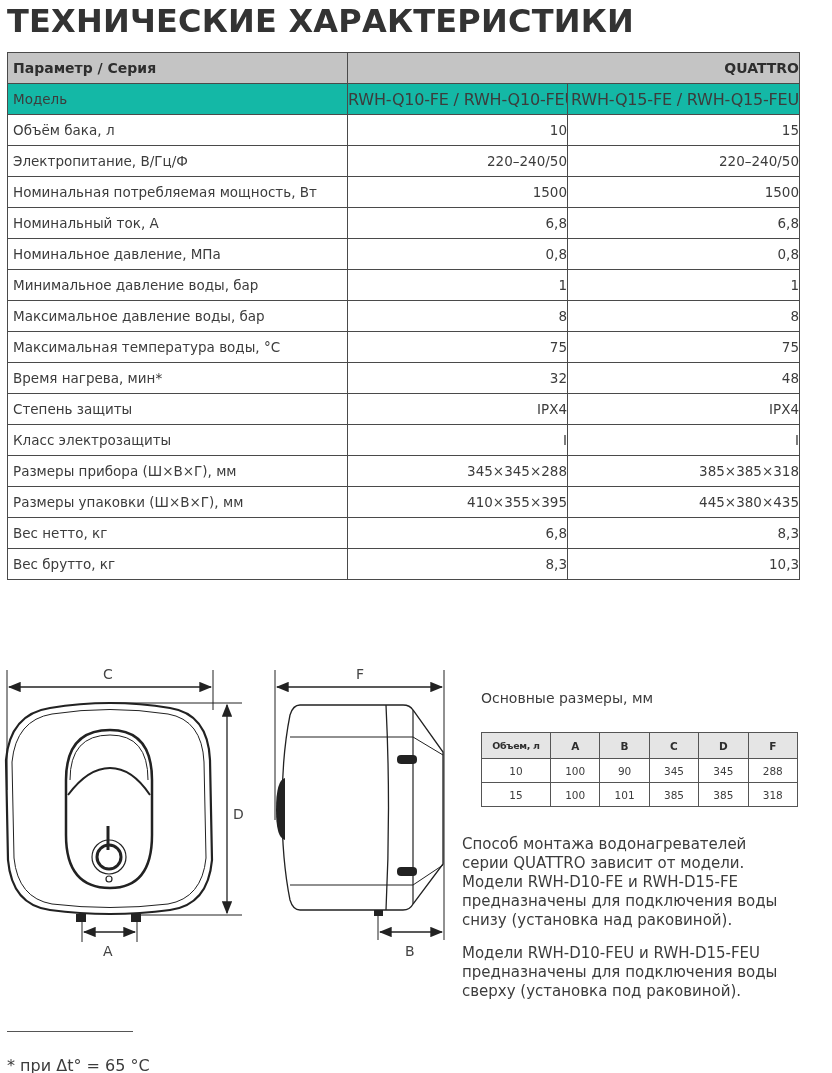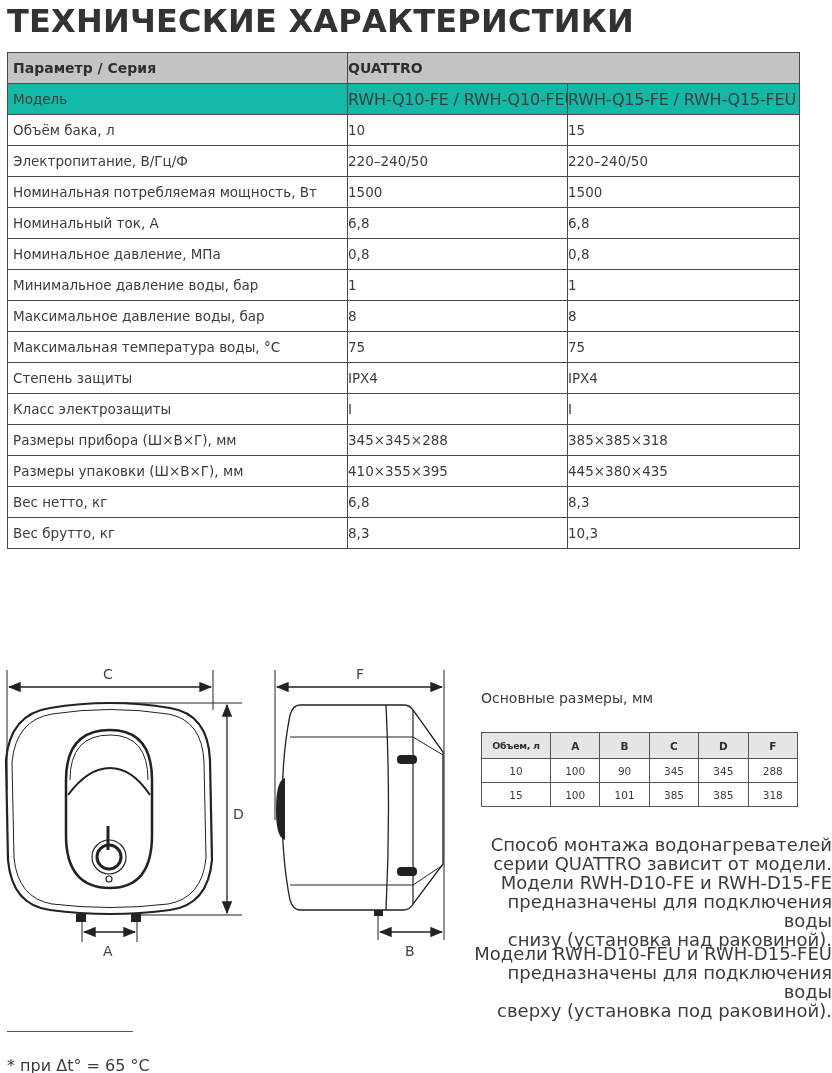--- a/index.html
+++ b/index.html
@@ -4,38 +4,38 @@
 <style>
   html, body { margin: 0; padding: 0; background: #ffffff; }
   body { width: 832px; height: 1073px; position: relative; overflow: hidden;
          font-family: "DejaVu Sans", "Liberation Sans", sans-serif; color: #3a3a3a; }
   .title { position: absolute; left: 7px; top: 2px; font-size: 32px; font-weight: bold;
            color: #333333; letter-spacing: 0.2px; font-family: "DejaVu Sans", sans-serif; }
   table.spec { position: absolute; left: 7px; top: 52px; width: 792px; border-collapse: collapse;
                table-layout: fixed; font-size: 13.5px; }
   table.spec td { border: 1.5px solid #4a4a4a; height: 30px; padding: 0 0 0 5px; white-space: nowrap;
                   color: #3c3c3c; overflow: hidden; }
-  table.spec td.v { text-align: left; padding: 0; }
+  table.spec td.v { text-align: right; padding: 0; }
   table.spec tr.hdr td { background: #c4c4c4; font-weight: bold; color: #2e2e2e; font-size: 14px; height: 30px; }
   table.spec tr.model td { background: #14b8a6; height: 30px; }
   table.spec tr.model td.v { font-size: 16px; letter-spacing: -0.2px; }
   .col1 { width: 340px; } .col2 { width: 220px; } .col3 { width: 232px; }
 
   .drawing { position: absolute; left: 0; top: 650px; }
   .dim-label { position: absolute; font-size: 14px; color: #444; font-family: "DejaVu Sans", sans-serif; }
 
   .dims-title { position: absolute; left: 481px; top: 690px; font-size: 14px; color: #3c3c3c; }
   table.dims { position: absolute; left: 481px; top: 732px; width: 317px; border-collapse: collapse;
                table-layout: fixed; font-size: 10.5px; }
   table.dims td { border: 1px solid #555; text-align: center; height: 23px; padding: 0; color: #3c3c3c; }
   table.dims tr.dh td { background: #e5e5e5; font-weight: bold; font-size: 10.5px; height: 25px; color: #2e2e2e; }
   table.dims td.first { width: 68px; }
   table.dims tr.dh td.first { font-size: 9.5px; letter-spacing: -0.3px; }
 
-  .note { position: absolute; left: 462px; width: 370px; text-align: right; font-size: 18px;
+  .note { position: absolute; left: 462px; width: 370px; text-align: left; font-size: 15px;
           line-height: 19px; color: #3c3c3c; }
   .note1 { top: 835px; }
   .note2 { top: 944px; }
 
   .footnote-line { position: absolute; left: 7px; top: 1031px; width: 126px; height: 0;
                    border-top: 1px solid #555; }
   .footnote { position: absolute; left: 7px; top: 1056px; font-size: 16px; color: #3c3c3c; }
 </style>
 </head>
 <body>
@@ -90,20 +90,25 @@
       </tr>
       <tr>
         <td>Максимальное давление воды, бар</td>
         <td class="v">8</td>
         <td class="v">8</td>
       </tr>
       <tr>
         <td>Максимальная температура воды, °С</td>
         <td class="v">75</td>
         <td class="v">75</td>
+      </tr>
+      <tr>
+        <td>Время нагрева, мин*</td>
+        <td class="v">32</td>
+        <td class="v">48</td>
       </tr>
       <tr>
         <td>Степень защиты</td>
         <td class="v">IPX4</td>
         <td class="v">IPX4</td>
       </tr>
       <tr>
         <td>Класс электрозащиты</td>
         <td class="v">I</td>
         <td class="v">I</td>

